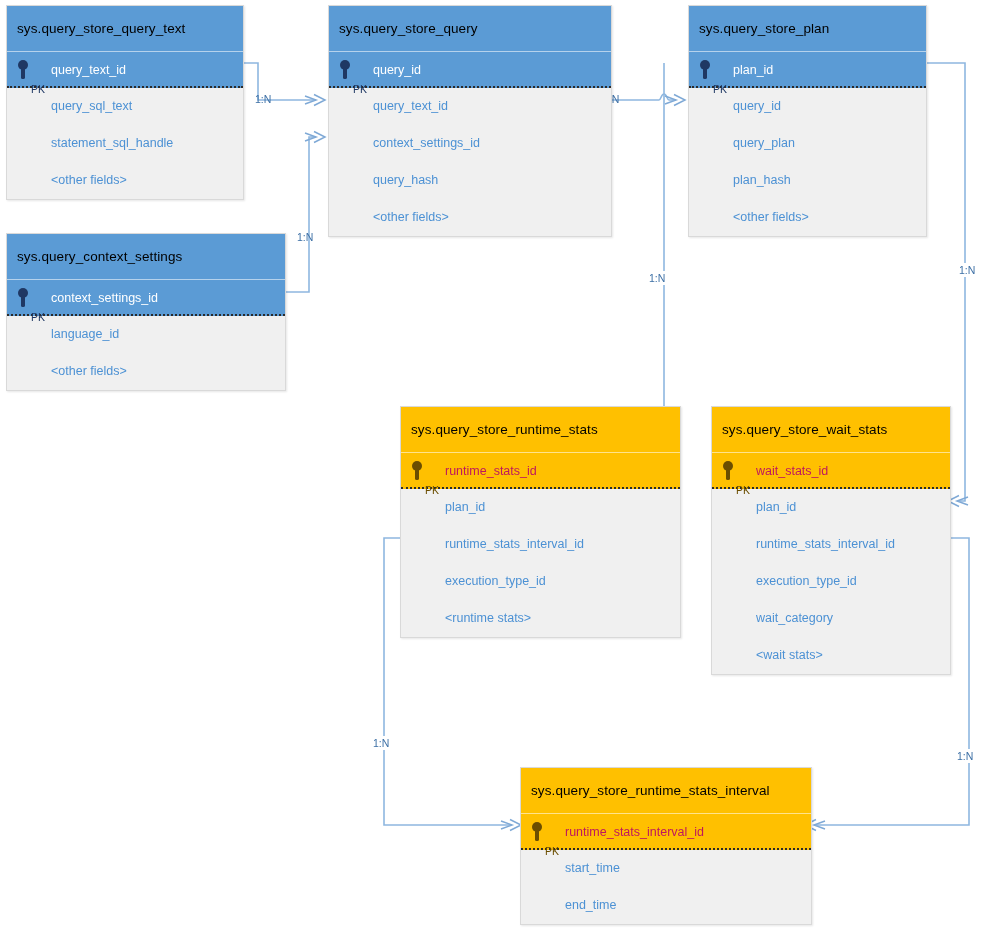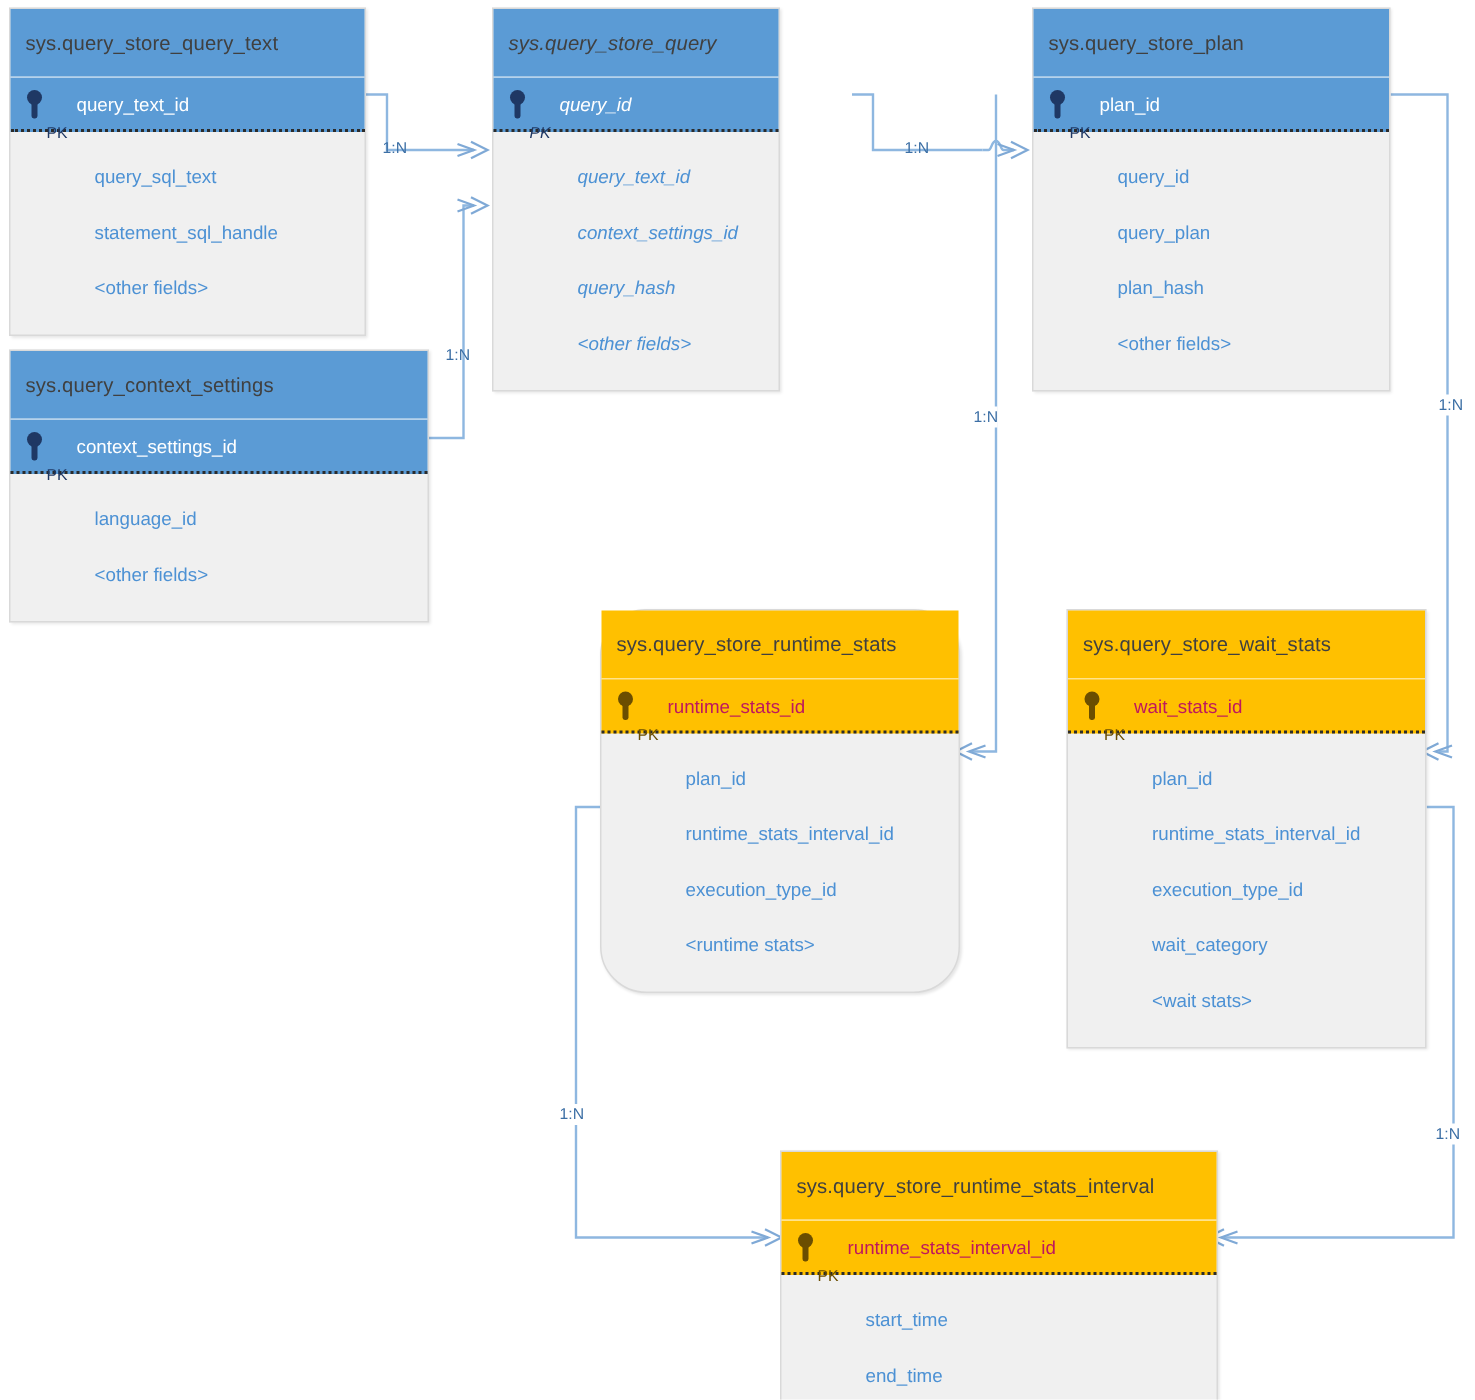--- a/index.html
+++ b/index.html
@@ -18,21 +18,21 @@
     box-sizing:border-box;
     background:#F0F0F0;
     border:1px solid #D9D9D9;
     box-shadow:1px 1px 2px rgba(0,0,0,0.10);
   }
   .entity .title{
     box-sizing:border-box;
     height:45px;
     line-height:45px;
     padding-left:10px;
-    color:#404040;
+    color:#000000;
     font-size:13.5px;
     letter-spacing:.1px;
     white-space:nowrap;
     overflow:hidden;
   }
   .entity .pkrow{
     box-sizing:border-box;
     height:37px;
     position:relative;
     border-top:1px solid rgba(255,255,255,.55);
@@ -47,21 +47,21 @@
     font-size:10.5px;
     margin-top:20px;
   }
   .entity .pkrow .fieldname{
     position:absolute;left:44px;top:0;right:6px;
     line-height:37px;
     font-size:12.5px;
     white-space:nowrap;
     overflow:hidden;
   }
-  .entity .fields{padding:12px;}
+  .entity .fields{padding:0;}
   .entity .field{
     box-sizing:border-box;
     height:37px;
     line-height:37px;
     padding-left:44px;
     font-size:12.5px;
     color:#4C91D4;
     white-space:nowrap;
     overflow:hidden;
   }
@@ -160,21 +160,21 @@
       <span class="pklabel">PK</span>
       <span class="fieldname">query_text_id</span>
     </div>
     <div class="fields">
       <div class="field">query_sql_text</div>
       <div class="field">statement_sql_handle</div>
       <div class="field">&lt;other fields&gt;</div>
     </div>
   </div>
 
-  <div class="entity theme-blue" style="left:328px;top:5px;width:192px;font-style:italic;">
+  <div class="entity theme-blue" style="left:328px;top:5px;width:284px;">
     <div class="title">sys.query_store_query</div>
     <div class="pkrow">
       <svg class="pkicon" viewBox="0 0 24 22">
           <circle cx="7" cy="6" r="5"></circle>
           <rect x="5" y="8" width="4" height="12" rx="1.6"></rect>
         </svg>
       <span class="pklabel">PK</span>
       <span class="fieldname">query_id</span>
     </div>
     <div class="fields">
@@ -212,21 +212,21 @@
         </svg>
       <span class="pklabel">PK</span>
       <span class="fieldname">context_settings_id</span>
     </div>
     <div class="fields">
       <div class="field">language_id</div>
       <div class="field">&lt;other fields&gt;</div>
     </div>
   </div>
 
-  <div class="entity theme-orange" style="left:400px;top:406px;width:240px;border-radius:31px;">
+  <div class="entity theme-orange" style="left:400px;top:406px;width:281px;">
     <div class="title">sys.query_store_runtime_stats</div>
     <div class="pkrow">
       <svg class="pkicon" viewBox="0 0 24 22">
           <circle cx="7" cy="6" r="5"></circle>
           <rect x="5" y="8" width="4" height="12" rx="1.6"></rect>
         </svg>
       <span class="pklabel">PK</span>
       <span class="fieldname">runtime_stats_id</span>
     </div>
     <div class="fields">

